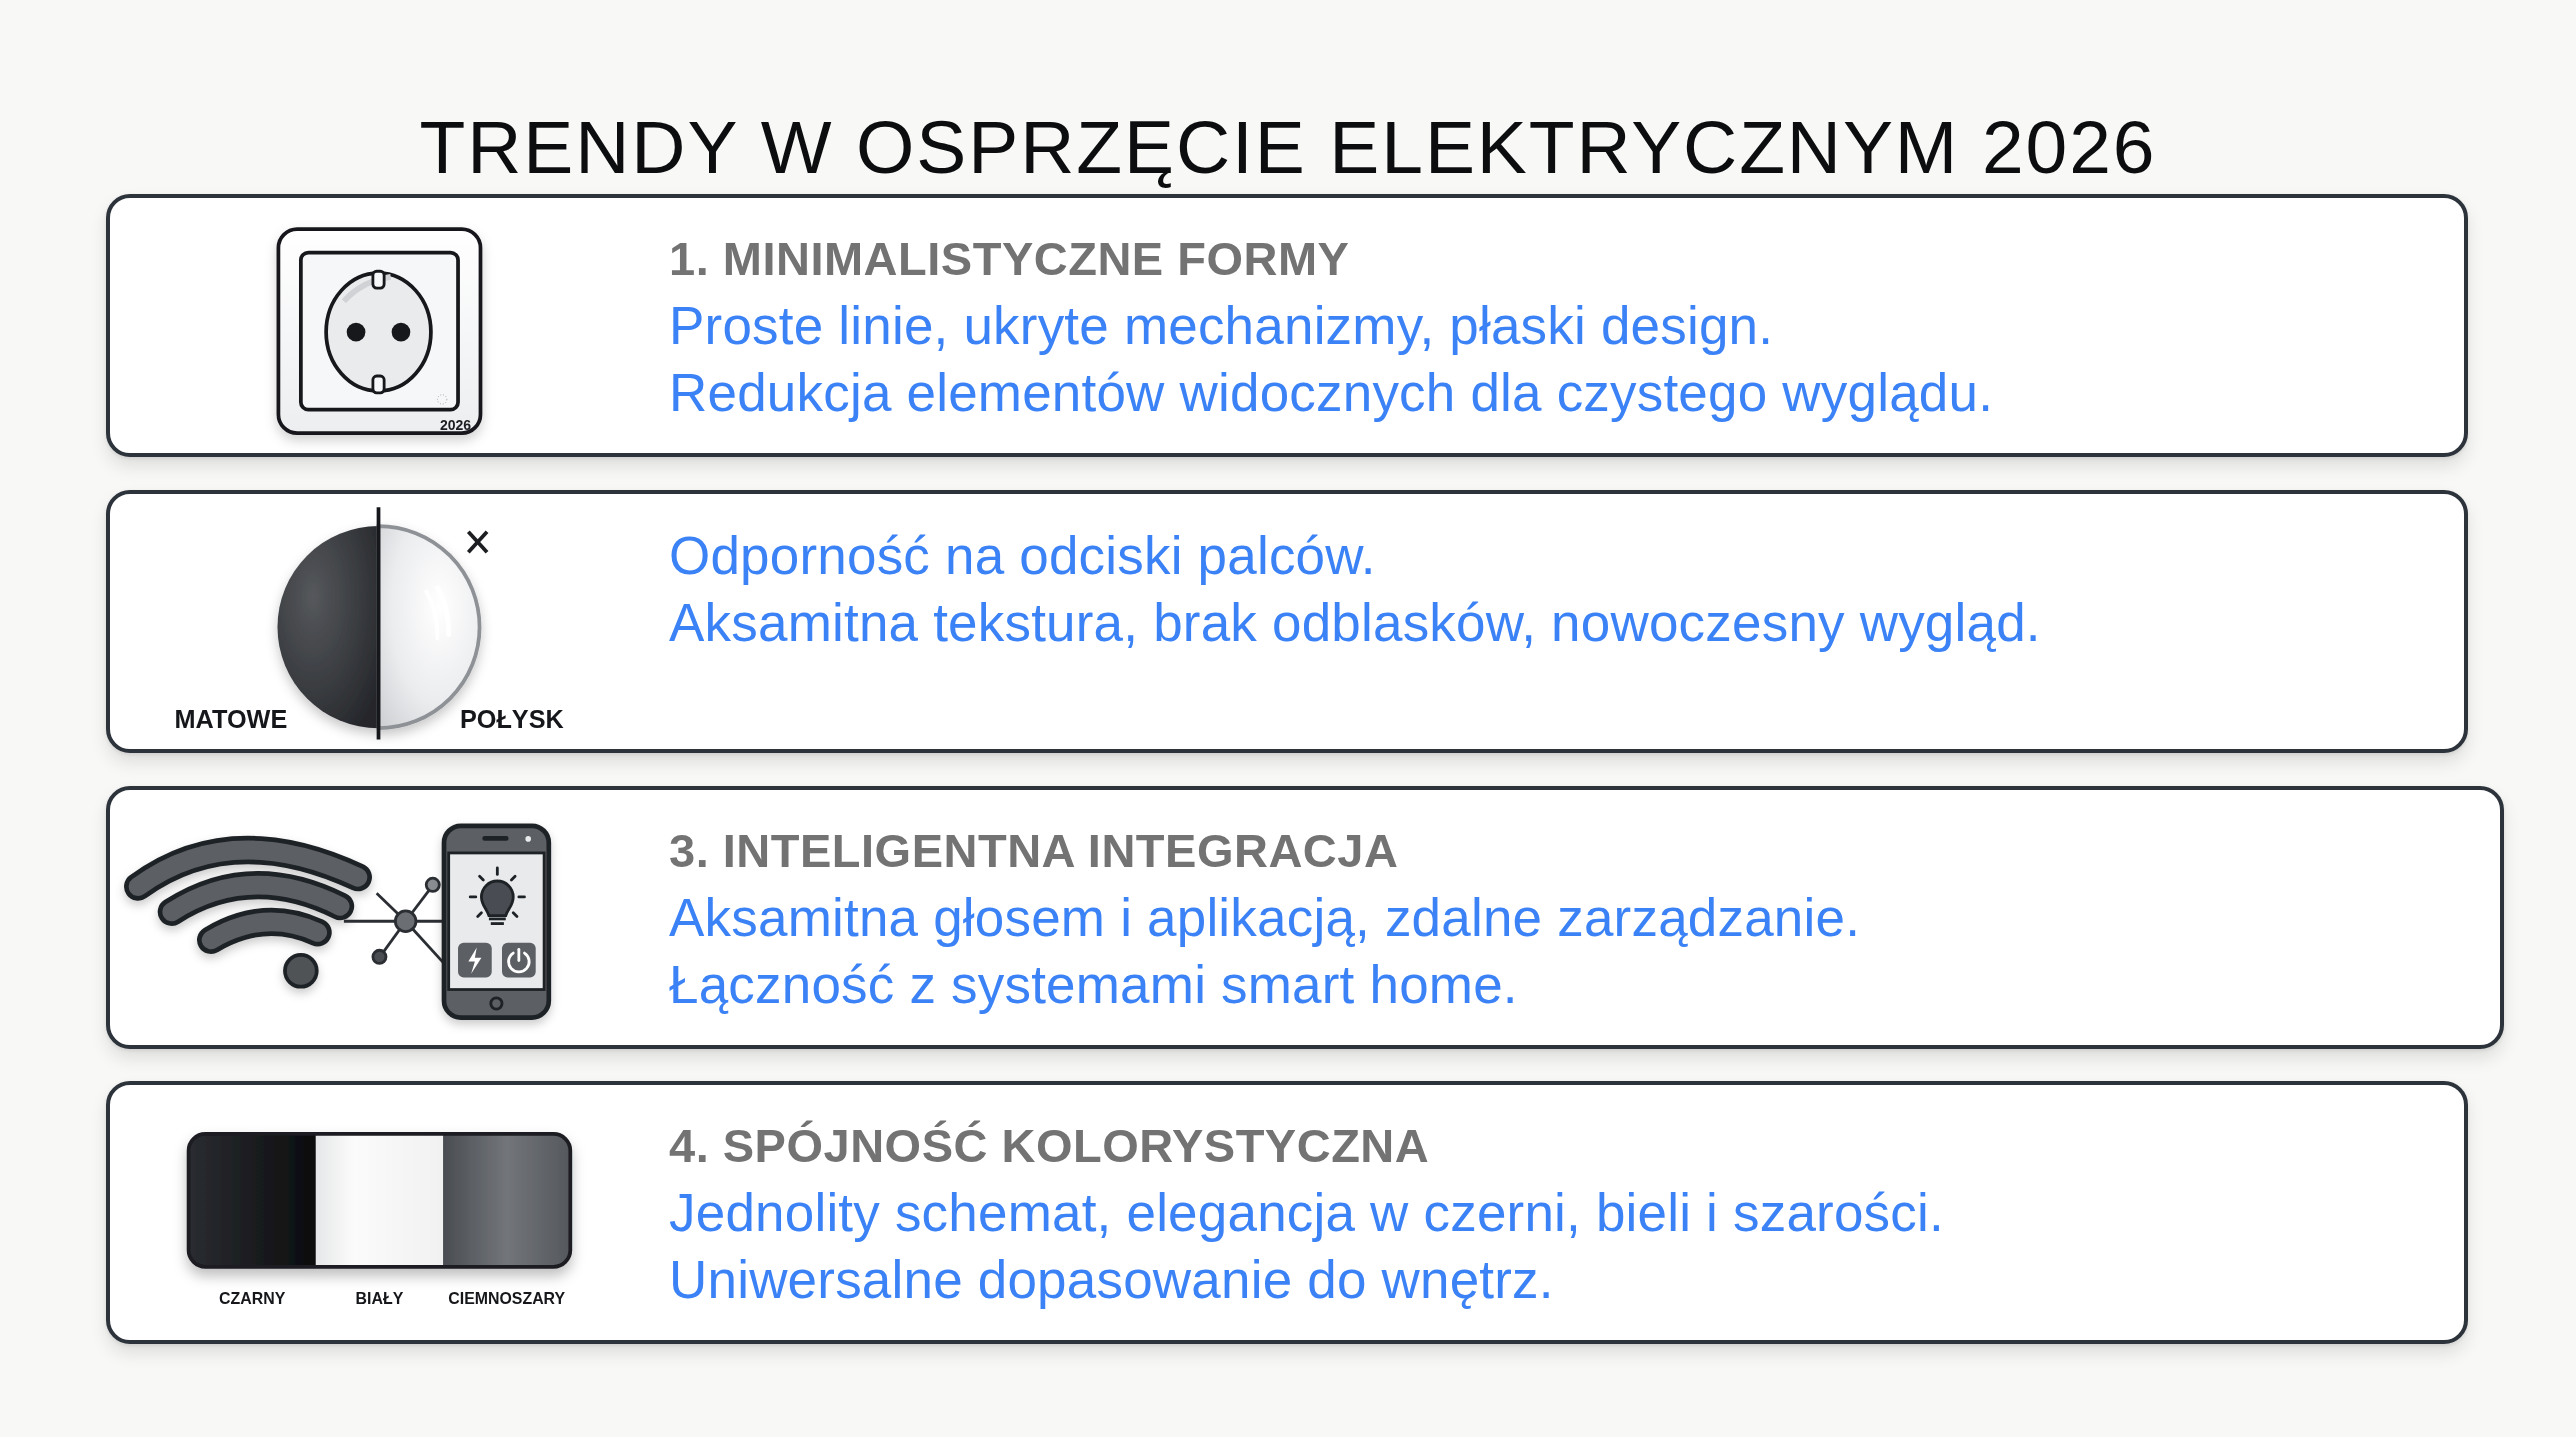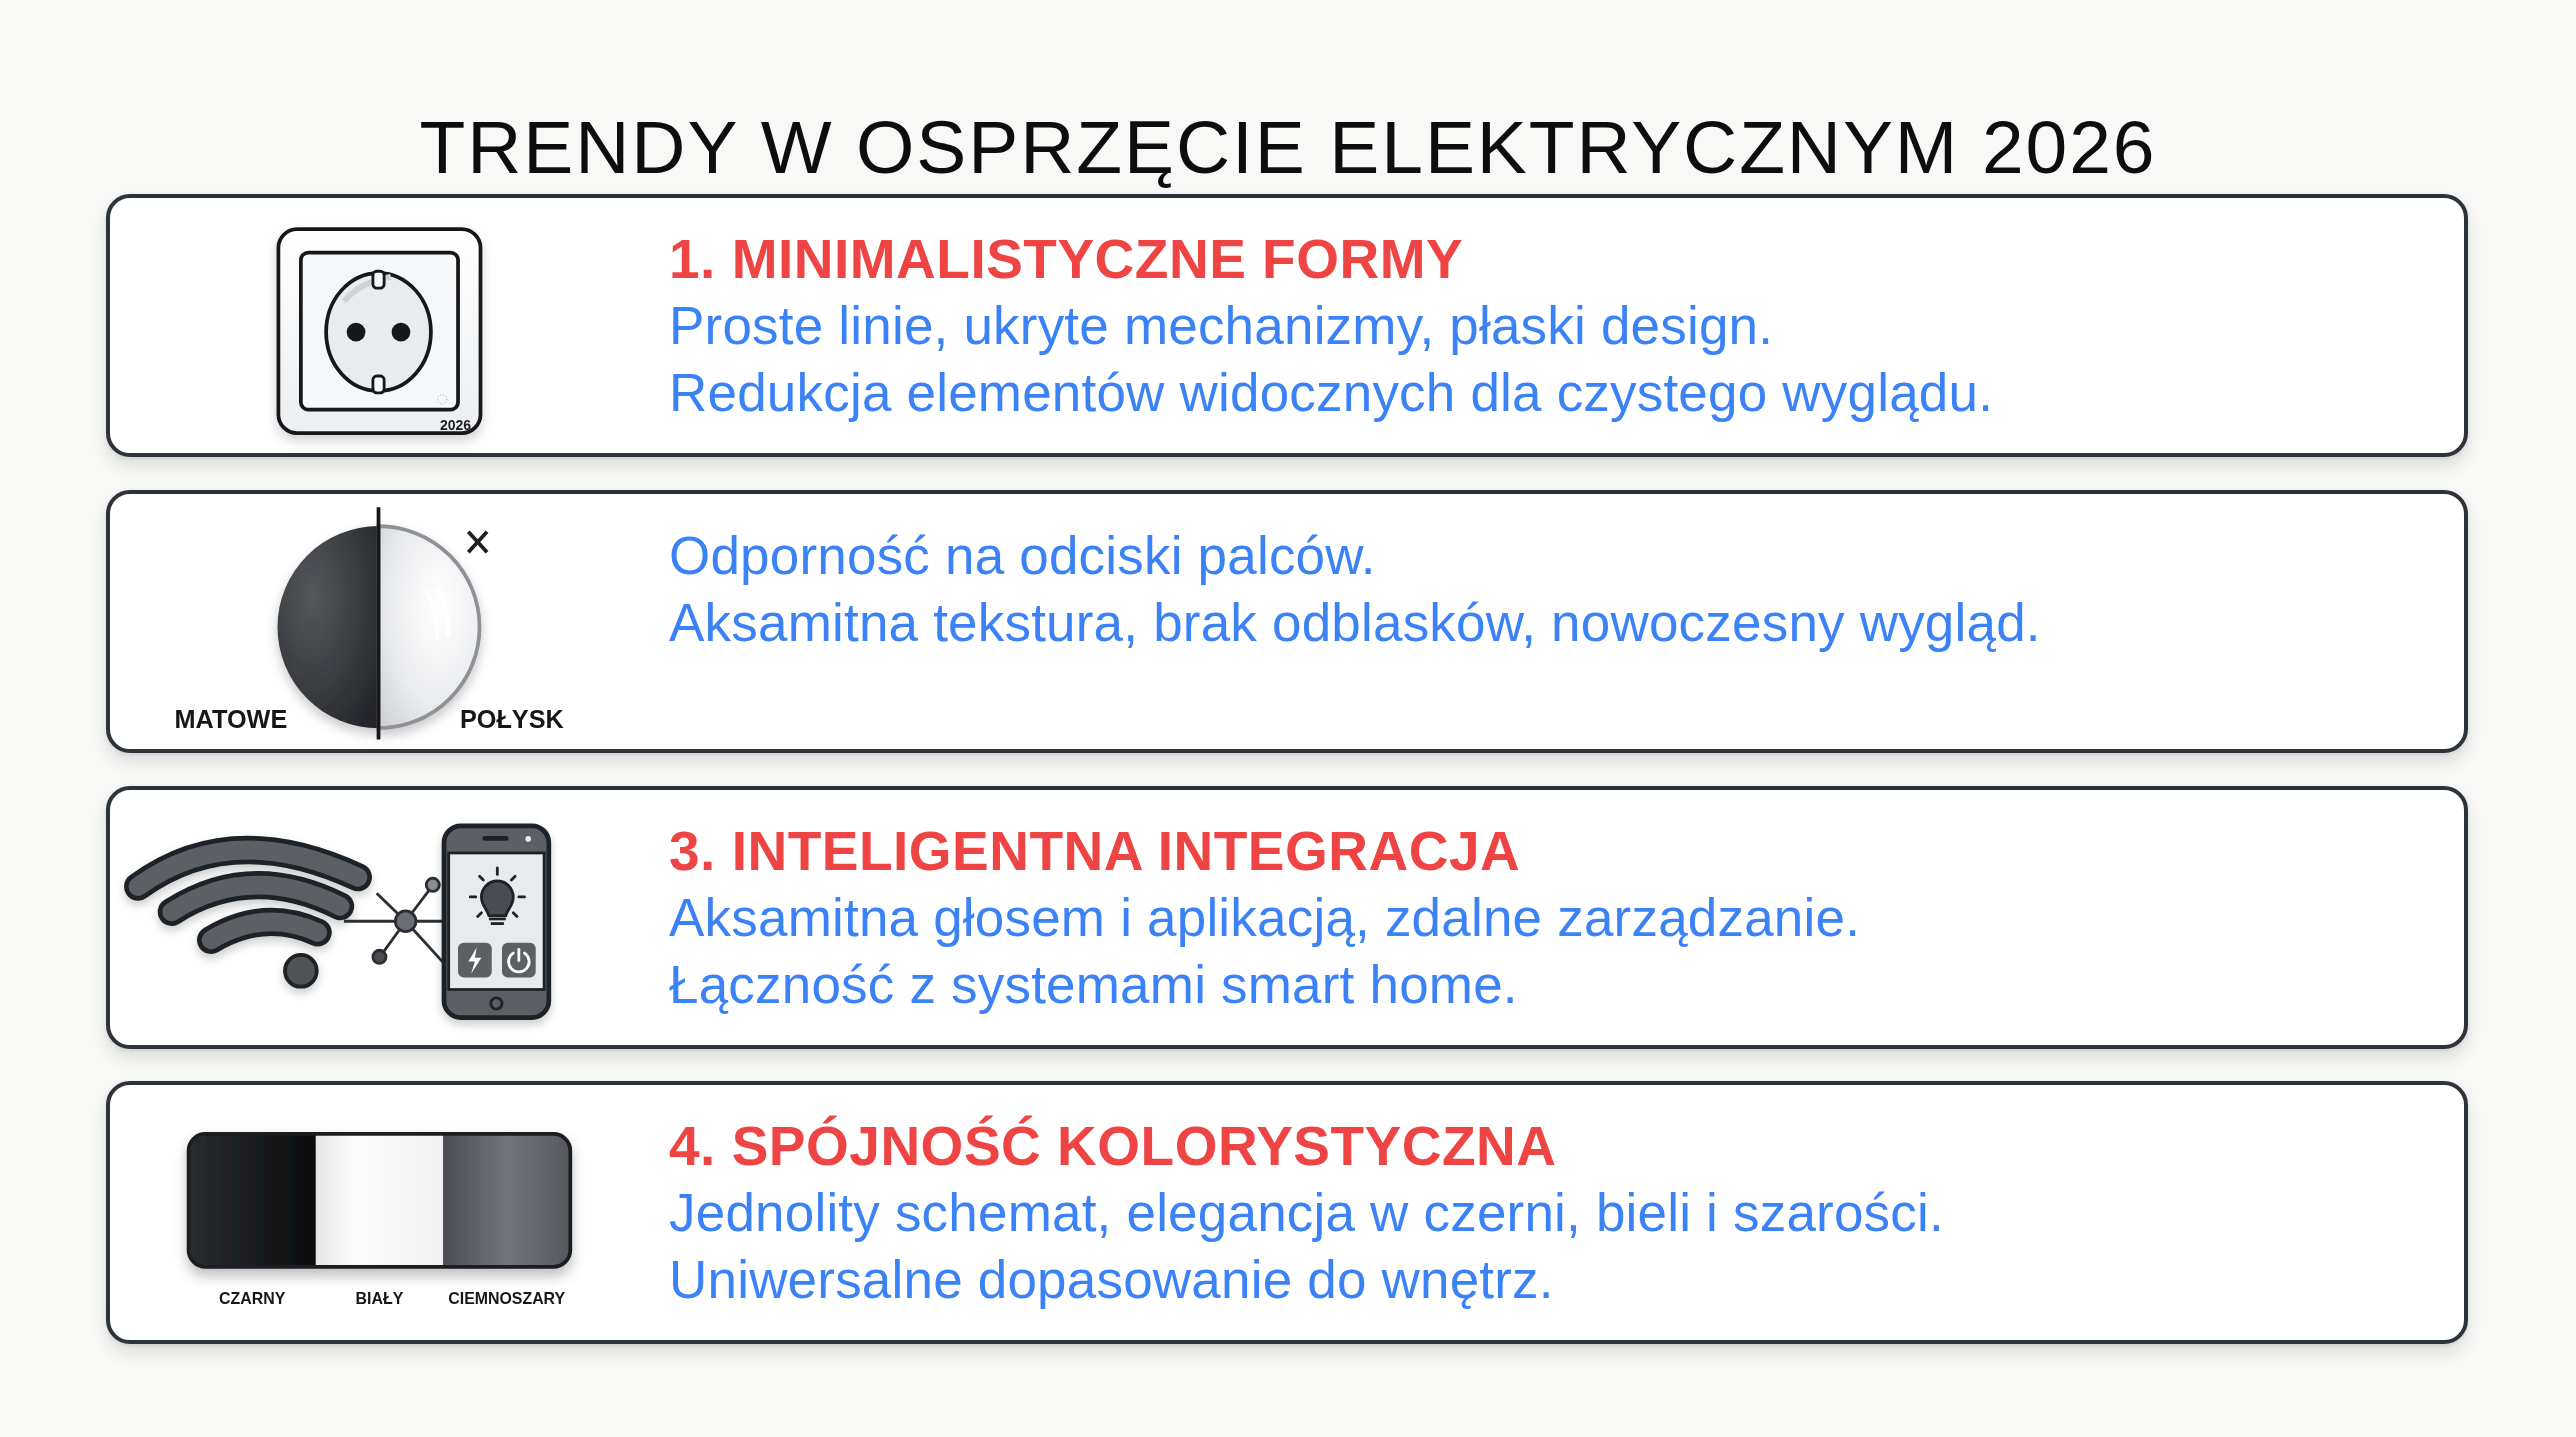--- a/index.html
+++ b/index.html
@@ -20,22 +20,22 @@
     box-shadow: 0 9.4px 17px rgba(0,0,0,0.10), 0 1.9px 3.7px rgba(0,0,0,0.08);
   }
   .card .icon-area {
     position: absolute; left: 0; top: 0; width: 552px; height: 194px;
   }
   .card .icon-area svg { position: absolute; left: 0; top: 0; }
   .card .text-area {
     position: absolute; left: 559px; top: 28px; right: 37px;
   }
   .card .heading {
-    font-weight: 700; font-size: 55px; line-height: 66px; letter-spacing: 0.5px;
-    color: #ef4444; white-space: nowrap;
+    font-weight: 700; font-size: 47px; line-height: 66px; letter-spacing: 0.5px;
+    color: #737373; white-space: nowrap;
   }
   .card .line {
     font-weight: 400; font-size: 53px; line-height: 67px; color: #3b82f6;
     white-space: nowrap; letter-spacing: 0.2px;
   }
   .svg-label {
     font-family: "Liberation Sans", "DejaVu Sans", sans-serif; font-weight: 700;
   }
 </style>
 </head>
@@ -107,21 +107,21 @@
       <text x="69" y="250" font-size="27" fill="#15171a" class="svg-label">MATOWE</text>
       <text x="374" y="250" font-size="27" fill="#15171a" class="svg-label">POŁYSK</text>
     </svg>
   </div>
   <div class="text-area">
     <div class="line">Odporność na odciski palców.</div>
     <div class="line">Aksamitna tekstura, brak odblasków, nowoczesny wygląd.</div>
   </div>
 </div>
 
-<div class="card" style="top:786px;">
+<div class="card" style="top:786px;padding-left:36px;">
   <div class="icon-area">
     <svg width="552" height="255" viewBox="0 0 590 272">
       <defs>
         <filter id="sh3" x="-20%" y="-20%" width="140%" height="150%">
           <feDropShadow dx="0" dy="5" stdDeviation="5" flood-color="#000" flood-opacity="0.2"></feDropShadow>
         </filter>
       </defs>
 
       <g filter="url(#sh3)" stroke-linecap="round" fill="none">
         <path d="M30 103 Q130 30 265 93" stroke="#1f2226" stroke-width="30"></path>

